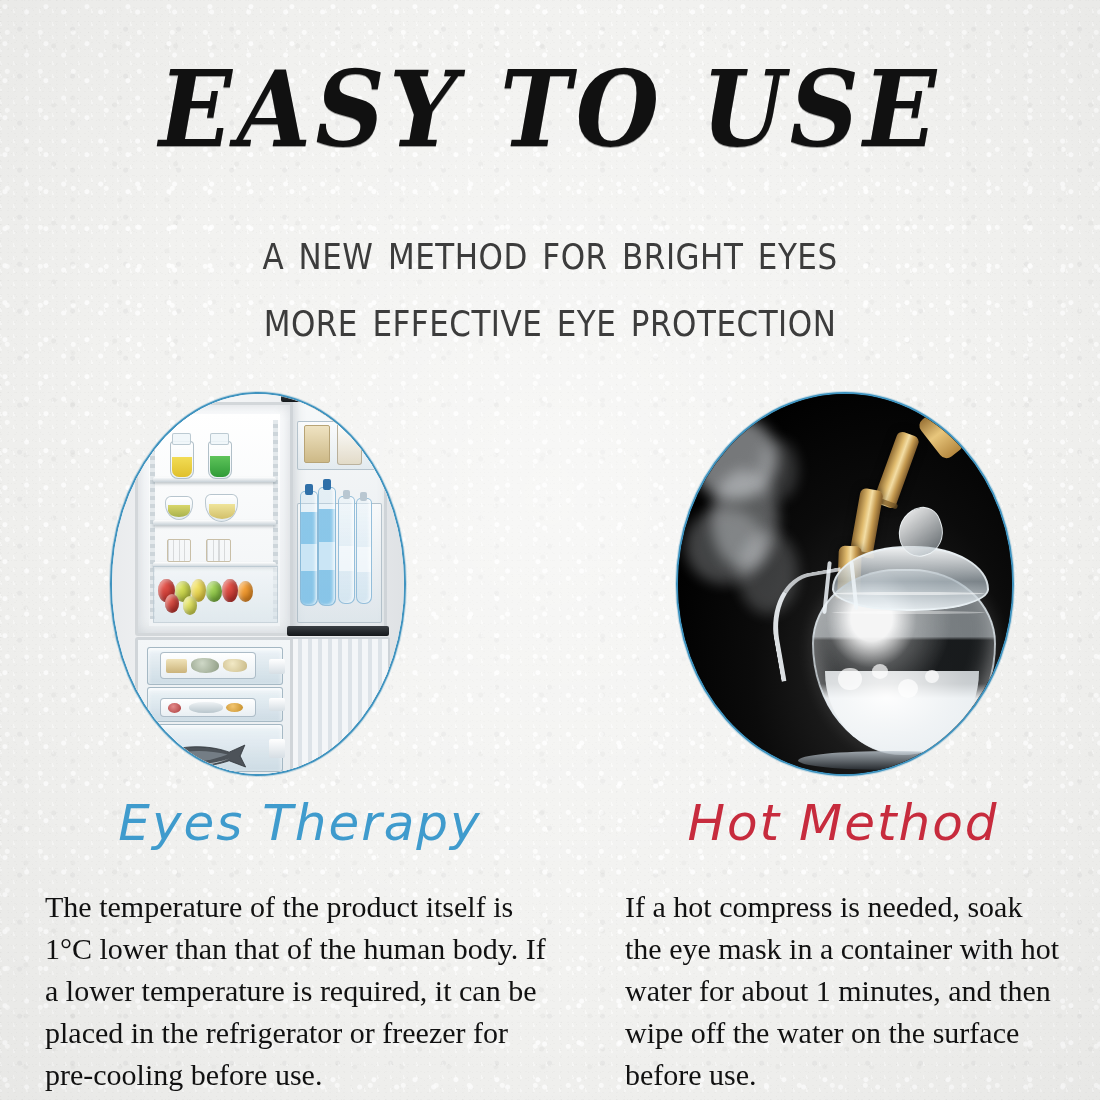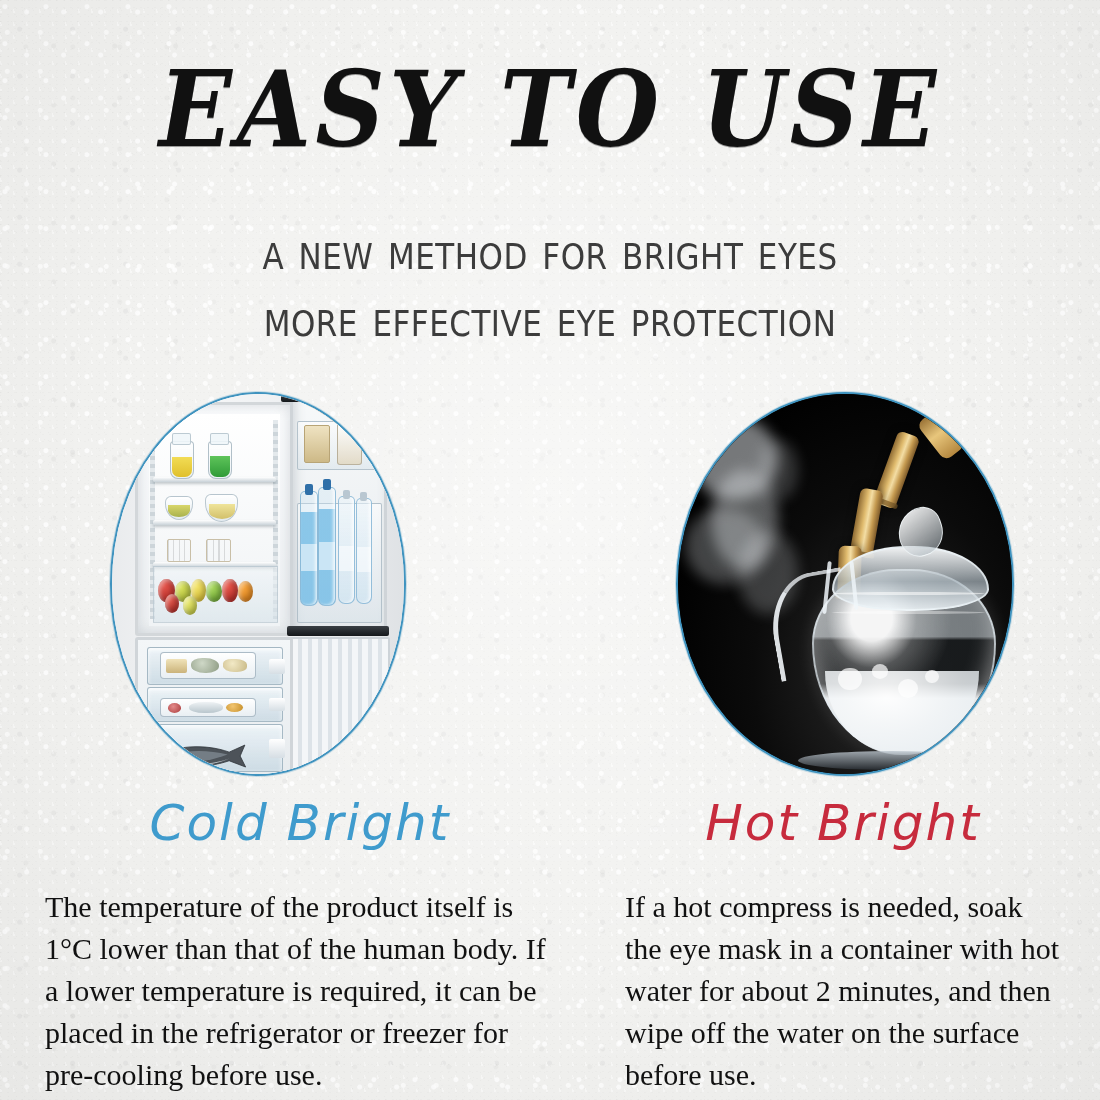--- a/index.html
+++ b/index.html
@@ -353,17 +353,17 @@
 
     <div class="water"></div>
     <div class="bubble" style="left:48%;bottom:22%;width:7%;height:6%;"></div>
     <div class="bubble" style="left:58%;bottom:25%;width:5%;height:4%;"></div>
     <div class="bubble" style="left:66%;bottom:20%;width:6%;height:5%;"></div>
     <div class="bubble" style="left:74%;bottom:24%;width:4%;height:3.5%;"></div>
     <div style="position:absolute;left:36%;bottom:1%;width:56%;height:5%;background:linear-gradient(180deg,rgba(190,200,208,.8),rgba(40,45,50,.9));border-radius:50%;"></div>
   </div>
 </div>
 
-<div class="cap-label" id="label-cold">Cold Bright</div>
-<div class="cap-label" id="label-hot">Hot Bright</div>
+<div class="cap-label" id="label-cold">Eyes Therapy</div>
+<div class="cap-label" id="label-hot">Hot Method</div>
 
 <div class="body-text" id="text-cold">The temperature of the product itself is 1°C lower than that of the human body. If a lower temperature is required, it can be placed in the refrigerator or freezer for pre-cooling before use.</div>
-<div class="body-text" id="text-hot">If a hot compress is needed, soak the eye mask in a container with hot water for about 2 minutes, and then wipe off the water on the surface before use.</div>
+<div class="body-text" id="text-hot">If a hot compress is needed, soak the eye mask in a container with hot water for about 1 minutes, and then wipe off the water on the surface before use.</div>
 
 </body></html>

